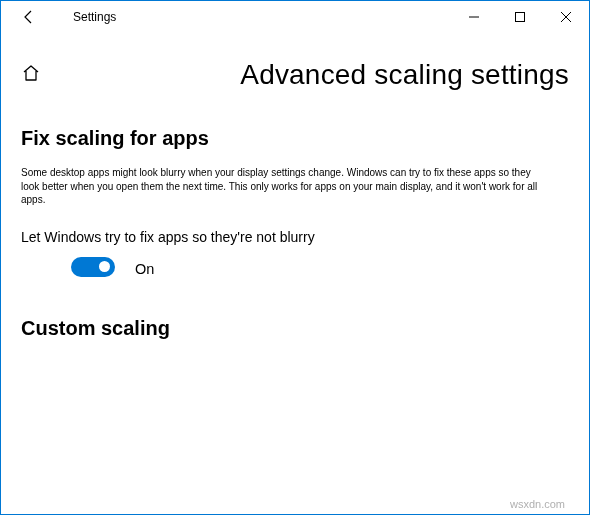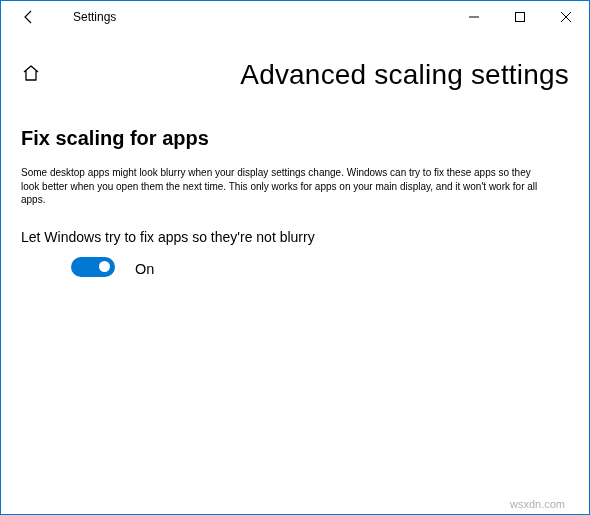--- a/index.html
+++ b/index.html
@@ -160,15 +160,16 @@
   </div>
 
   <h2 class="section-title">Fix scaling for apps</h2>
   <p class="desc">Some desktop apps might look blurry when your display settings change. Windows can try to fix these apps so they look better when you open them the next time. This only works for apps on your main display, and it won't work for all apps.</p>
   <div class="toggle-label">Let Windows try to fix apps so they're not blurry</div>
   <div class="toggle-row">
     <div class="toggle"></div>
     <div class="toggle-state">On</div>
   </div>
 
+  <h2 class="section-title">Custom scaling</h2>
 </div>
 
 <div class="watermark">wsxdn.com</div>
 
 </body></html>

